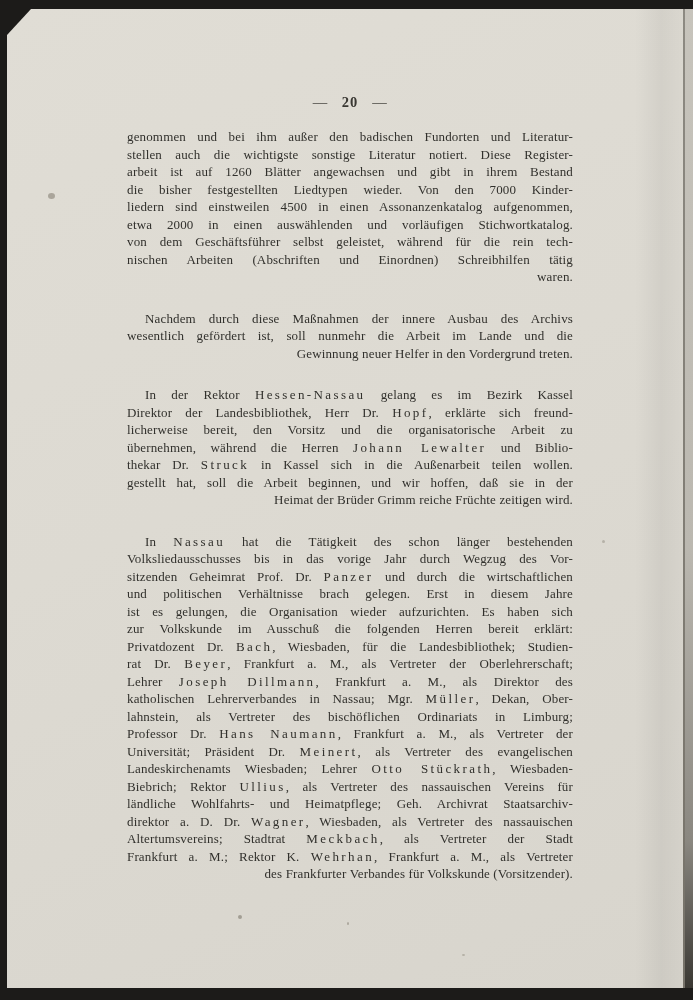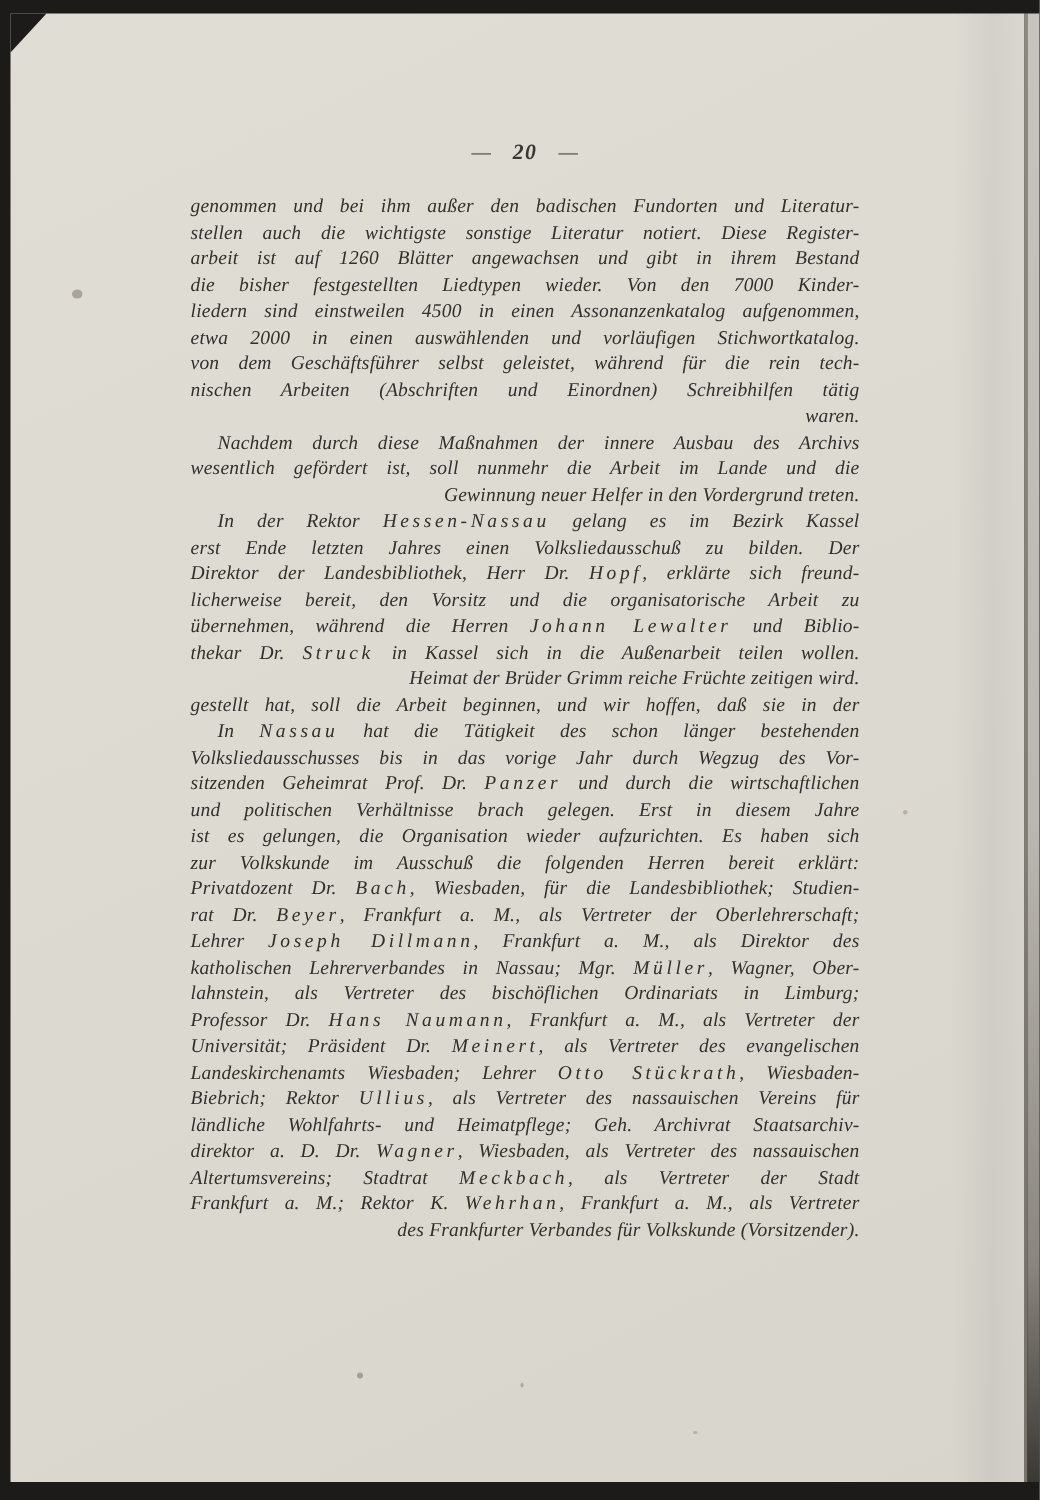--- a/index.html
+++ b/index.html
@@ -9,21 +9,20 @@
     background: #1c1b19;
     overflow: hidden;
     font-family: "Liberation Serif", "DejaVu Serif", serif;
   }
   .paper {
     position: absolute;
     left: 7px; top: 9px;
     width: 676px; height: 979px;
     background: linear-gradient(155deg, #e0ddd5 0%, #dddad2 45%, #d8d5cd 100%);
     color: #31302c;
-    font-style: italic;
   }
   .paper::after { 
     content: "";
     position: absolute; top: 0; right: 0; bottom: 0; width: 48px;
     background: linear-gradient(90deg, rgba(0,0,0,0) 0%, rgba(0,0,0,0.05) 55%, rgba(0,0,0,0.02) 100%);
     pointer-events: none;
   }
   .corner-cut {
     position: absolute; left: 0; top: 0;
     width: 0; height: 0;
@@ -45,21 +44,21 @@
   }
   .page-header .dash { margin: 0 14px; color: #46443f; }
   .page-header .pagenum { font-weight: bold; letter-spacing: 1px; }
   .text-block {
     position: absolute; left: 120px; top: 119px; width: 446px;
     font-size: 13px; line-height: 17.5px; letter-spacing: 0.15px;
   }
   .paragraph { margin: 0; }
   .line { text-align: right; white-space: normal; }
   .line.just { text-align: justify; text-align-last: justify; }
-  .line.indent { text-indent: 18px; }
+  .line.indent { text-indent: 18px; margin-top: 24px; }
   .spaced { letter-spacing: 2.4px; }
   .speck { position: absolute; border-radius: 50%; background: #7d786c; }
   .s1 { left: 41px; top: 184px; width: 7px; height: 6px; opacity: 0.55; }
   .s2 { left: 231px; top: 906px; width: 4px; height: 4px; opacity: 0.6; }
   .s3 { left: 340px; top: 913px; width: 2px; height: 3px; opacity: 0.5; }
   .s4 { left: 595px; top: 531px; width: 3px; height: 3px; opacity: 0.4; }
   .s5 { left: 455px; top: 945px; width: 3px; height: 2px; opacity: 0.4; }
 </style>
 </head>
 <body>
@@ -84,39 +83,38 @@
           <div class="line just"><span>nischen Arbeiten (Abschriften und Einordnen) Schreibhilfen tätig</span></div>
           <div class="line"><span>waren.</span></div>
         </div>
         <div class="paragraph">
           <div class="line just indent"><span>Nachdem durch diese Maßnahmen der innere Ausbau des Archivs</span></div>
           <div class="line just"><span>wesentlich gefördert ist, soll nunmehr die Arbeit im Lande und die</span></div>
           <div class="line"><span>Gewinnung neuer Helfer in den Vordergrund treten.</span></div>
         </div>
         <div class="paragraph">
           <div class="line just indent"><span>In der Rektor </span><span class="spaced">Hessen-Nassau</span><span> gelang es im Bezirk Kassel</span></div>
-          <div class="line just"><span>erst Ende letzten Jahres einen Volksliedausschuß zu bilden. Der</span></div>
           <div class="line just"><span>Direktor der Landesbibliothek, Herr Dr. </span><span class="spaced">Hopf</span><span>, erklärte sich freund-</span></div>
           <div class="line just"><span>licherweise bereit, den Vorsitz und die organisatorische Arbeit zu</span></div>
           <div class="line just"><span>übernehmen, während die Herren </span><span class="spaced">Johann Lewalter</span><span> und Biblio-</span></div>
           <div class="line just"><span>thekar Dr. </span><span class="spaced">Struck</span><span> in Kassel sich in die Außenarbeit teilen wollen.</span></div>
+          <div class="line just"><span>gestellt hat, soll die Arbeit beginnen, und wir hoffen, daß sie in der</span></div>
           <div class="line"><span>Heimat der Brüder Grimm reiche Früchte zeitigen wird.</span></div>
-          <div class="line just"><span>gestellt hat, soll die Arbeit beginnen, und wir hoffen, daß sie in der</span></div>
         </div>
         <div class="paragraph">
           <div class="line just indent"><span>In </span><span class="spaced">Nassau</span><span> hat die Tätigkeit des schon länger bestehenden</span></div>
           <div class="line just"><span>Volksliedausschusses bis in das vorige Jahr durch Wegzug des Vor-</span></div>
           <div class="line just"><span>sitzenden Geheimrat Prof. Dr. </span><span class="spaced">Panzer</span><span> und durch die wirtschaftlichen</span></div>
           <div class="line just"><span>und politischen Verhältnisse brach gelegen. Erst in diesem Jahre</span></div>
           <div class="line just"><span>ist es gelungen, die Organisation wieder aufzurichten. Es haben sich</span></div>
           <div class="line just"><span>zur Volkskunde im Ausschuß die folgenden Herren bereit erklärt:</span></div>
           <div class="line just"><span>Privatdozent Dr. </span><span class="spaced">Bach</span><span>, Wiesbaden, für die Landesbibliothek; Studien-</span></div>
           <div class="line just"><span>rat Dr. </span><span class="spaced">Beyer</span><span>, Frankfurt a. M., als Vertreter der Oberlehrerschaft;</span></div>
           <div class="line just"><span>Lehrer </span><span class="spaced">Joseph Dillmann</span><span>, Frankfurt a. M., als Direktor des</span></div>
-          <div class="line just"><span>katholischen Lehrerverbandes in Nassau; Mgr. </span><span class="spaced">Müller</span><span>, Wagner, Ober-</span></div>
+          <div class="line just"><span>katholischen Lehrerverbandes in Nassau; Mgr. </span><span class="spaced">Müller</span><span>, Dekan, Ober-</span></div>
           <div class="line just"><span>lahnstein, als Vertreter des bischöflichen Ordinariats in Limburg;</span></div>
           <div class="line just"><span>Professor Dr. </span><span class="spaced">Hans Naumann</span><span>, Frankfurt a. M., als Vertreter der</span></div>
           <div class="line just"><span>Universität; Präsident Dr. </span><span class="spaced">Meinert</span><span>, als Vertreter des evangelischen</span></div>
           <div class="line just"><span>Landeskirchenamts Wiesbaden; Lehrer </span><span class="spaced">Otto Stückrath</span><span>, Wiesbaden-</span></div>
           <div class="line just"><span>Biebrich; Rektor </span><span class="spaced">Ullius</span><span>, als Vertreter des nassauischen Vereins für</span></div>
           <div class="line just"><span>ländliche Wohlfahrts- und Heimatpflege; Geh. Archivrat Staatsarchiv-</span></div>
           <div class="line just"><span>direktor a. D. Dr. </span><span class="spaced">Wagner</span><span>, Wiesbaden, als Vertreter des nassauischen</span></div>
           <div class="line just"><span>Altertumsvereins; Stadtrat </span><span class="spaced">Meckbach</span><span>, als Vertreter der Stadt</span></div>
           <div class="line just"><span>Frankfurt a. M.; Rektor K. </span><span class="spaced">Wehrhan</span><span>, Frankfurt a. M., als Vertreter</span></div>
           <div class="line"><span>des Frankfurter Verbandes für Volkskunde (Vorsitzender).</span></div>

